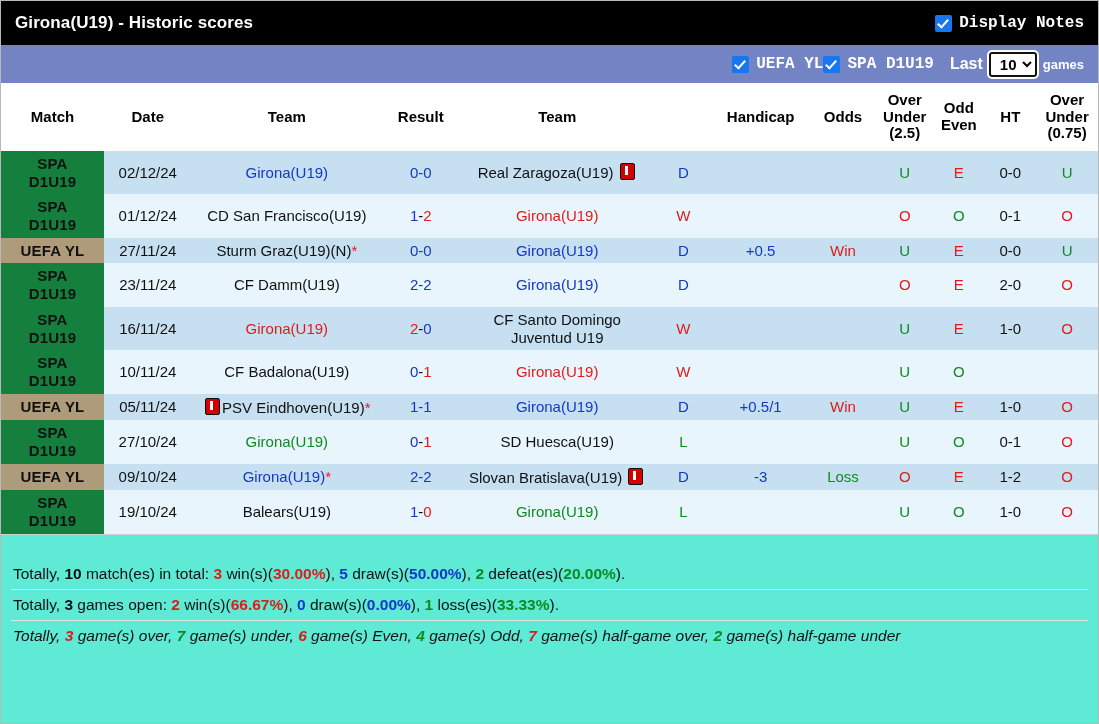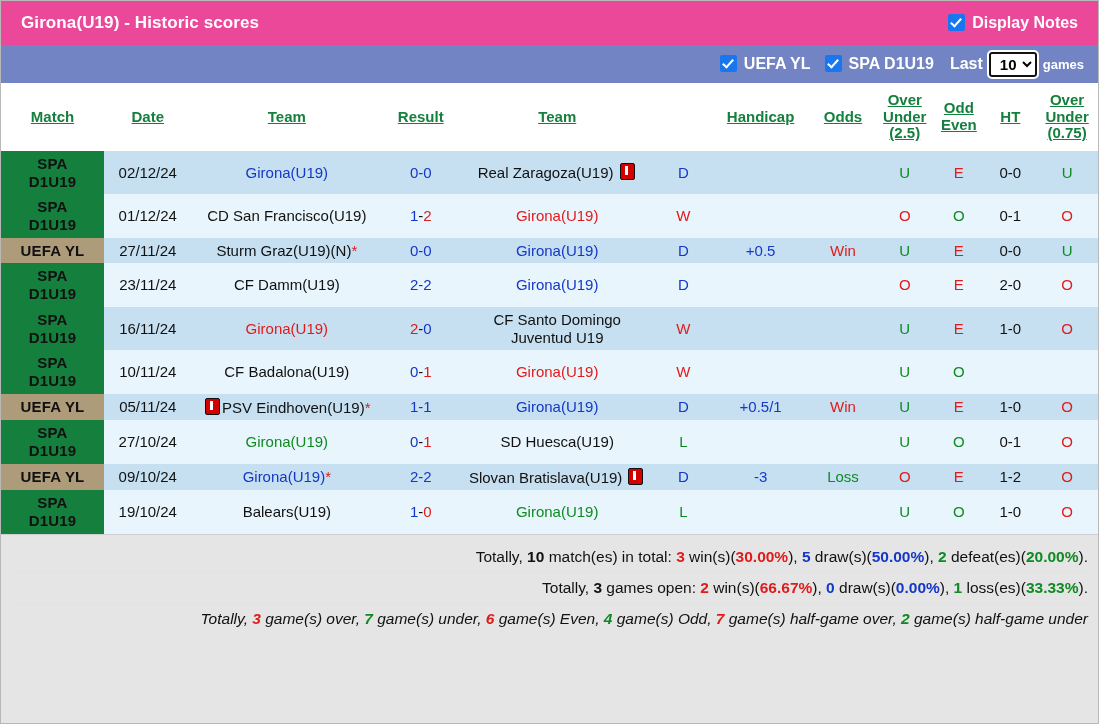--- a/index.html
+++ b/index.html
@@ -13,39 +13,39 @@
     width:1099px;height:724px;
     box-sizing:border-box;
     border:1px solid #b8b8b8;
     background:#fff;
     display:flex;flex-direction:column;
   }
 
   
   .titlebar{
     height:44px;flex:0 0 44px;
-    background:#ec4899;
+    background:#000000;
     display:flex;align-items:center;
-    padding:0 20px;
+    padding:0 14px;
     box-sizing:border-box;
   }
   .title{
     color:#ffffff;font-size:17px;font-weight:bold;
     letter-spacing:.1px;
   }
   .spacer{flex:1 1 auto;}
   .filterbar{
     height:38px;flex:0 0 38px;
     background:#7284c4;
     display:flex;align-items:center;justify-content:flex-end;
     padding:0 14px;
     box-sizing:border-box;
     gap:0px;
   }
-  .chk-group{display:flex;align-items:flex-start;margin-left:14px;}
+  .chk-group{display:flex;align-items:flex-end;font-family:Liberation Mono, monospace;}
   .cbx{
     width:17px;height:17px;
     background:#1877ef;
     border-radius:2px;
     display:inline-block;position:relative;
     margin-right:7px;flex:0 0 17px;
     cursor:pointer;
   }
   .cbx::after{
     content:"";position:absolute;
@@ -69,25 +69,24 @@
     outline:2px solid #fff;
   }
   .gameslbl{color:#fff;font-size:13px;font-weight:bold;}
 
   
   table.scores{
     width:100%;border-collapse:collapse;table-layout:fixed;
     background:#fff;
   }
   table.scores th{
-    font-size:15px;font-weight:bold;color:#15803d;
+    font-size:15px;font-weight:bold;color:#000000;
     padding:6px 2px;vertical-align:middle;
     background:#ffffff;
     line-height:1.12;
-    text-decoration:underline;
   }
   .thead-row{height:68px;}
   table.scores td{
     font-size:15px;padding:4px 2px;
     text-align:center;vertical-align:middle;
     color:#111;
     line-height:1.18;
   }
   tr.r-odd td{background:#c6e0f1;}
   tr.r-even td{background:#e9f5fc;}
@@ -112,25 +111,24 @@
     position:relative;margin:0 2px;
   }
   .card::after{
     content:"";position:absolute;left:4px;top:2px;
     width:3px;height:9px;background:#fff;
   }
 
   
   .footer{
     flex:1 1 auto;
-    background:#e5e5e5;
-    padding:7px 10px 0 10px;
+    background:#5eead4;
+    padding:24px 10px 0 10px;
     box-sizing:border-box;
     border-top:1px solid #cfcfcf;
-    text-align:right;
   }
   .fline{
     font-size:15.5px;color:#111;
     padding:6px 0 6px 2px;
     border-bottom:1px solid #e2e2e2;
     white-space:nowrap;
   }
   .fline:last-child{border-bottom:none;font-style:italic;}
   .n-red{color:#e01b1b;font-weight:bold;}
   .n-blue{color:#1437c8;font-weight:bold;}

